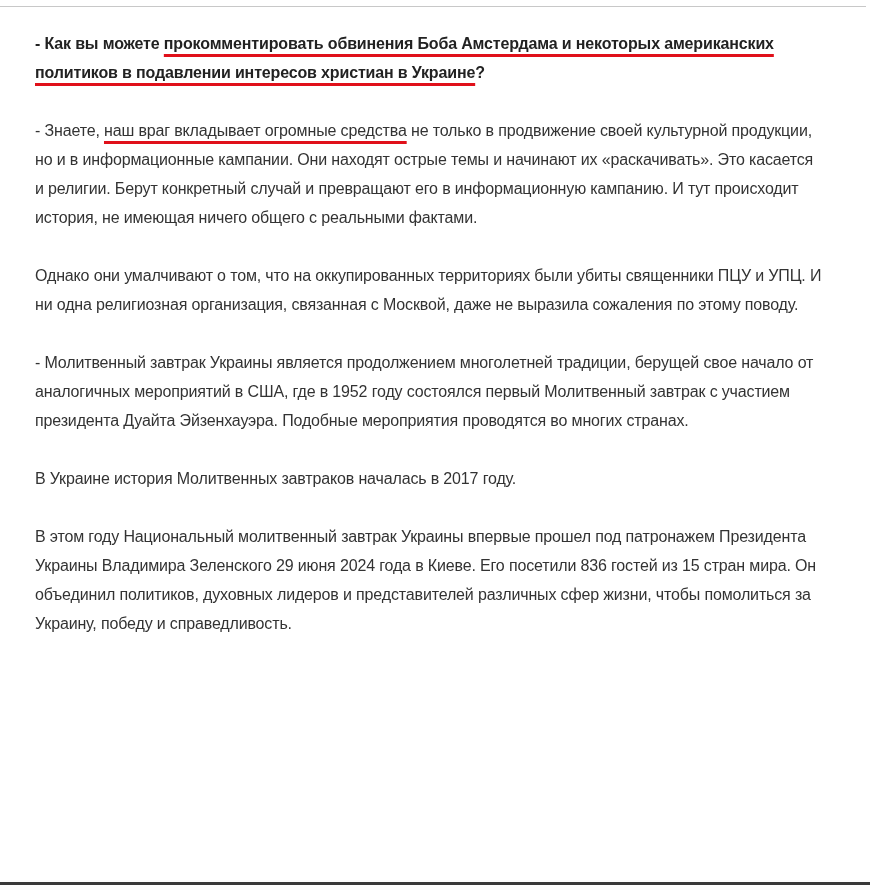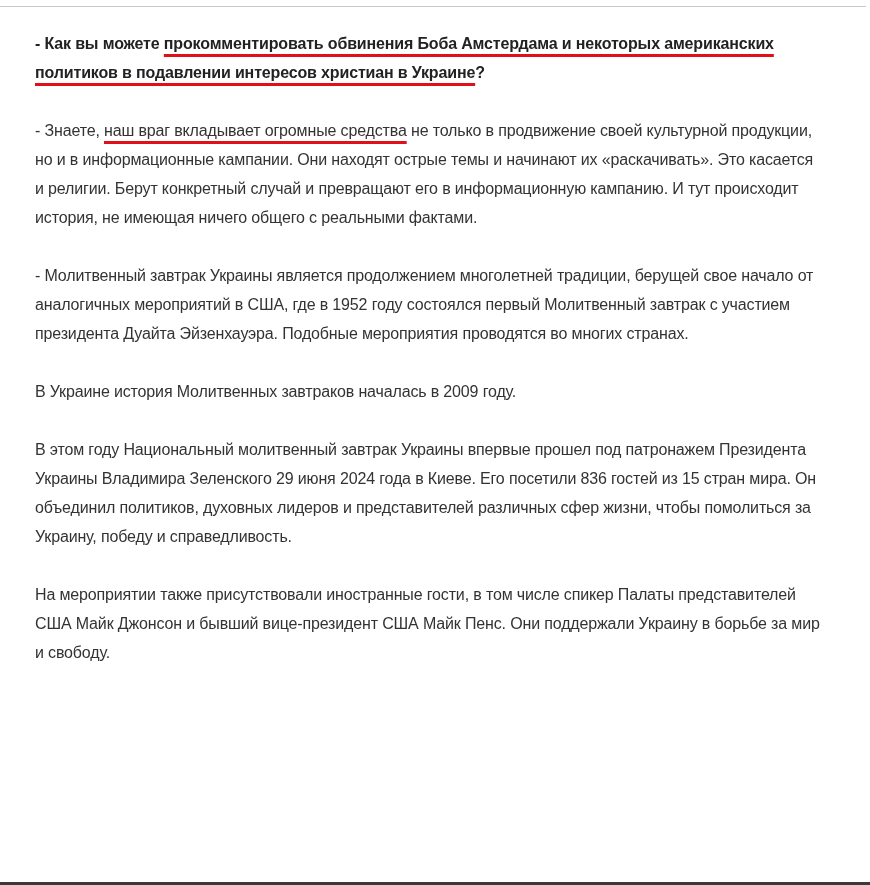--- a/index.html
+++ b/index.html
@@ -18,21 +18,21 @@
 </head>
 <body>
 
 <div class="top-rule"></div>
 
 <div class="article">
   <p class="q"><span>- Как вы можете </span><span class="hl">прокомментировать обвинения Боба Амстердама и некоторых американских политиков в подавлении интересов христиан в Украине</span><span>?</span></p>
 
   <p><span>- Знаете, </span><span class="hl">наш враг вкладывает огромные средства</span><span> не только в продвижение своей культурной продукции, но и в информационные кампании. Они находят острые темы и начинают их «раскачивать». Это касается и религии. Берут конкретный случай и превращают его в информационную кампанию. И тут происходит история, не имеющая ничего общего с реальными фактами.</span></p>
 
+  <p>Однако они умалчивают о том, что на оккупированных территориях были убиты священники ПЦУ и УПЦ. И ни одна религиозная организация, связанная с Москвой, даже не выразила сожаления по этому поводу.</p>
 
 
   <p>- Молитвенный завтрак Украины является продолжением многолетней традиции, берущей свое начало от аналогичных мероприятий в США, где в 1952 году состоялся первый Молитвенный завтрак с участием президента Дуайта Эйзенхауэра. Подобные мероприятия проводятся во многих странах.</p>
-  <p>В Украине история Молитвенных завтраков началась в 2009 году.</p>
+  <p>В Украине история Молитвенных завтраков началась в 2017 году.</p>
   <p>В этом году Национальный молитвенный завтрак Украины впервые прошел под патронажем Президента Украины Владимира Зеленского 29 июня 2024 года в Киеве. Его посетили 836 гостей из 15 стран мира. Он объединил политиков, духовных лидеров и представителей различных сфер жизни, чтобы помолиться за Украину, победу и справедливость.</p>
-  <p>На мероприятии также присутствовали иностранные гости, в том числе спикер Палаты представителей США Майк Джонсон и бывший вице-президент США Майк Пенс. Они поддержали Украину в борьбе за мир и свободу.</p>
 </div>
 
 <div class="bottom-rule"></div>
 
 </body></html>

